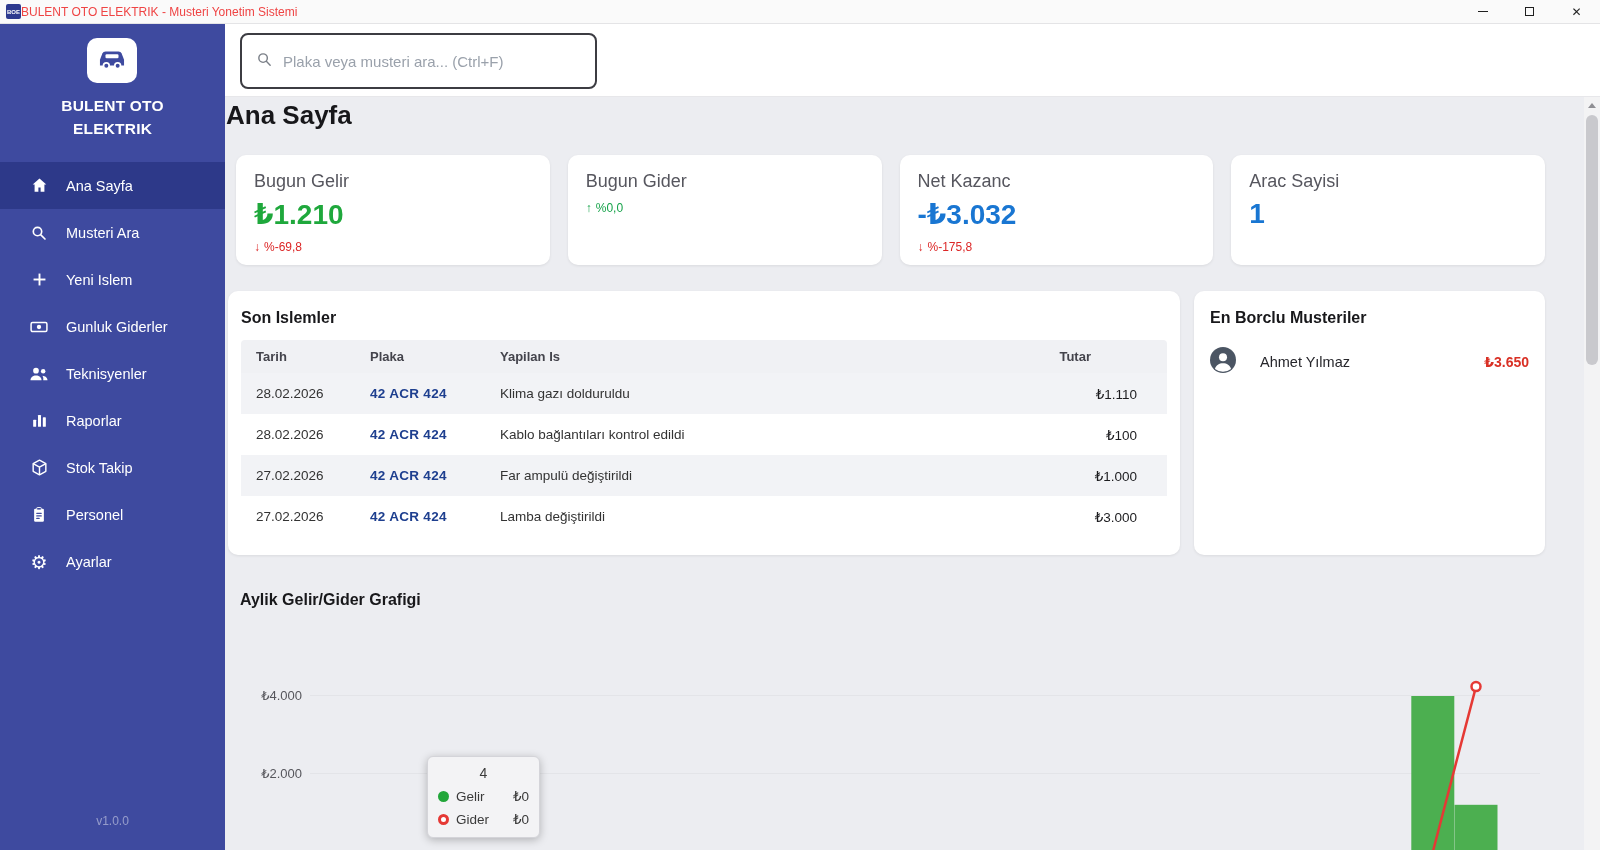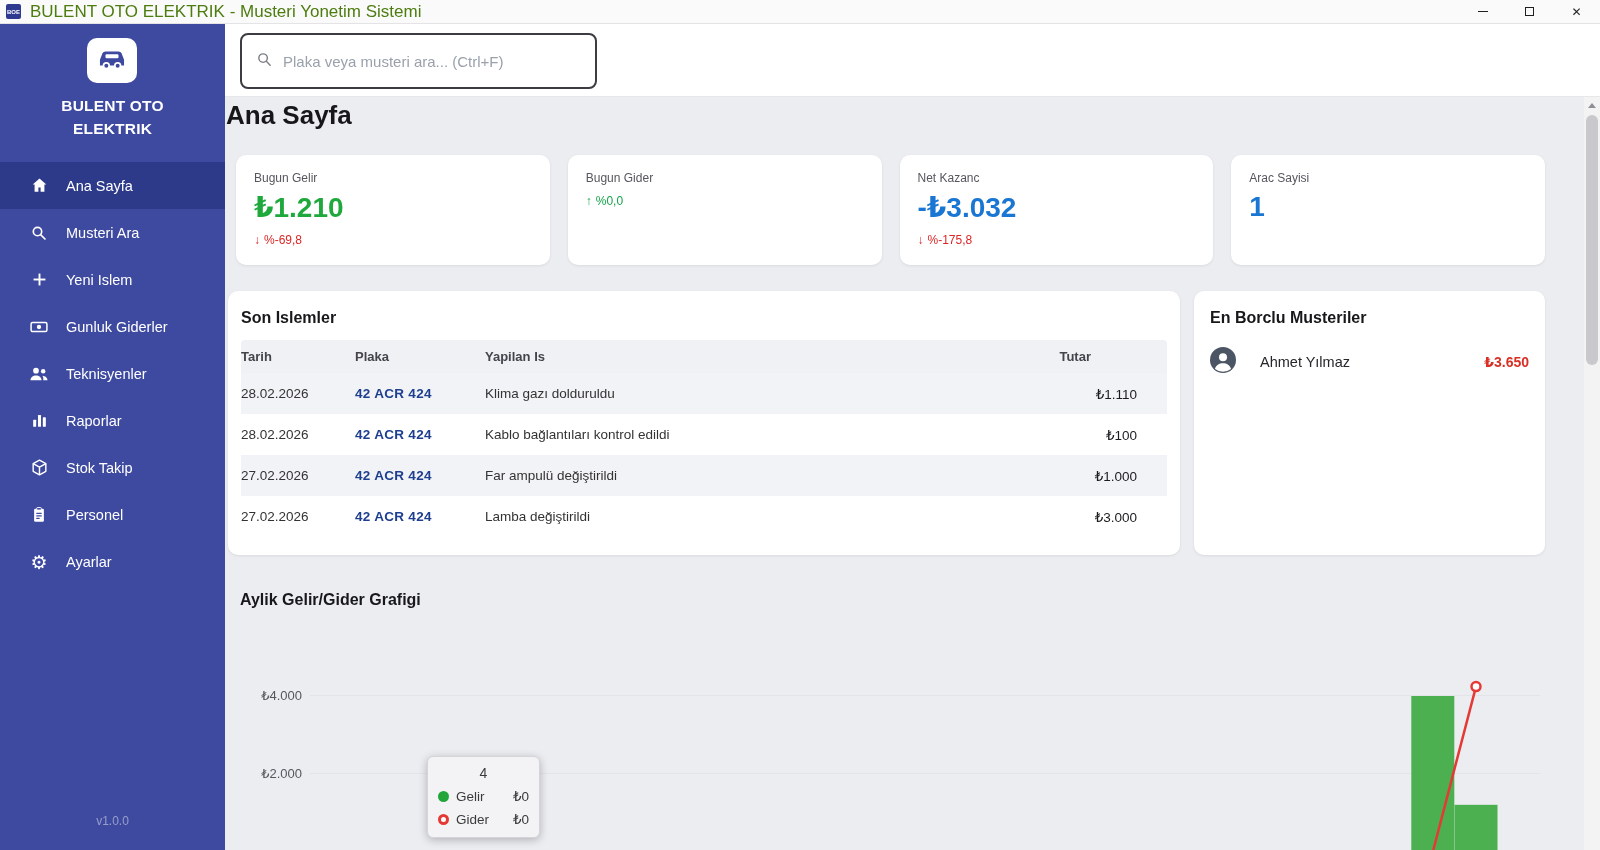--- a/index.html
+++ b/index.html
@@ -6,21 +6,21 @@
   html,body { width:1600px; height:850px; overflow:hidden; }
   body {
     font-family:"Liberation Sans","DejaVu Sans",sans-serif;
     background:#ecedf1; position:relative; color:#222;
   }
   
   #titlebar { position:absolute; left:0; top:0; width:1600px; height:24px;
     background:#fafafa; border-bottom:1px solid #e4e4e6; display:flex; align-items:center; z-index:40; }
   .app-badge { width:15px; height:15px; margin-left:6px; background:#2d3a8f; color:#fff;
     font-size:6px; font-weight:bold; display:flex; align-items:center; justify-content:center; border-radius:2px; }
-  .tb-title { margin-left:9px; font-size:17px; color:#4d7c0f; }
+  .tb-title { margin-left:0; font-size:12px; color:#ef4444; }
   .tb-controls { margin-left:auto; display:flex; height:100%; }
   .tb-btn { width:47px; height:100%; display:flex; align-items:center; justify-content:center;
     font-size:12px; color:#1f1f1f; cursor:pointer; }
   .min-glyph { width:10px; height:1px; background:#1f1f1f; }
   .max-glyph { width:9px; height:9px; border:1px solid #1f1f1f; }
   
   #sidebar { position:absolute; left:0; top:24px; width:225px; height:826px; background:#3e4a9f; color:#fff; z-index:10; }
   .logo-badge { position:absolute; left:87px; top:14px; width:50px; height:45px; background:#fff;
     border-radius:10px; display:flex; align-items:center; justify-content:center; }
   .brand { position:absolute; top:70px; left:0; width:100%; text-align:center;
@@ -40,32 +40,32 @@
     padding:0 14px; gap:10px; z-index:11; }
   #searchbox input { border:none; outline:none; flex:1; font-size:15px; color:#333;
     font-family:"Liberation Sans","DejaVu Sans",sans-serif; background:transparent; }
   #searchbox input::placeholder { color:#9aa1ab; }
   
   #page-title { position:absolute; left:226px; top:100px; font-size:26px; font-weight:bold; color:#17171a; }
   
   #stats { position:absolute; left:236px; top:155px; width:1309px; height:110px; display:flex; gap:18px; }
   .stat-card { flex:1; background:#fff; border-radius:10px; box-shadow:0 1px 3px rgba(0,0,0,.08);
     padding:16px 18px; }
-  .stat-label { font-size:12px; color:#56565e; }
+  .stat-label { font-size:18px; color:#56565e; }
   .stat-value { font-size:28px; font-weight:bold; margin-top:6px; }
   .stat-delta { font-size:12px; margin-top:9px; display:flex; gap:4px; align-items:center; }
   
   .panel { position:absolute; background:#fff; border-radius:10px; box-shadow:0 1px 3px rgba(0,0,0,.08); }
   #recent { left:228px; top:291px; width:952px; height:264px; }
   #debtors { left:1194px; top:291px; width:351px; height:264px; }
   .panel-title { font-size:16px; font-weight:bold; color:#18181b; padding:18px 0 0 13px; }
   #debtors .panel-title { padding-left:16px; }
   
   .table { position:absolute; left:13px; top:49px; width:926px; }
-  .t-row { display:flex; align-items:center; height:41px; font-size:13.5px; color:#333; }
+  .t-row { display:flex; align-items:center; height:41px; font-size:13.5px; color:#333; padding-left:15px; }
   .t-head { height:33px; background:#f0f1f4; font-size:13px; font-weight:bold; color:#44444c; border-radius:4px 4px 0 0; }
   .t-row.alt { background:#f2f3f6; }
   .c-date { width:114px; }
   .c-plate { width:130px; font-weight:bold; letter-spacing:.3px; }
   .c-job { flex:1; }
   .c-amount { width:150px; text-align:right; padding-right:30px; font-weight:500; color:#1c1c1f; }
   .t-head .c-amount { padding-right:76px; }
   
   .debtor-row { position:absolute; left:16px; top:56px; width:319px; height:30px;
     display:flex; align-items:center; gap:24px; cursor:pointer; }

